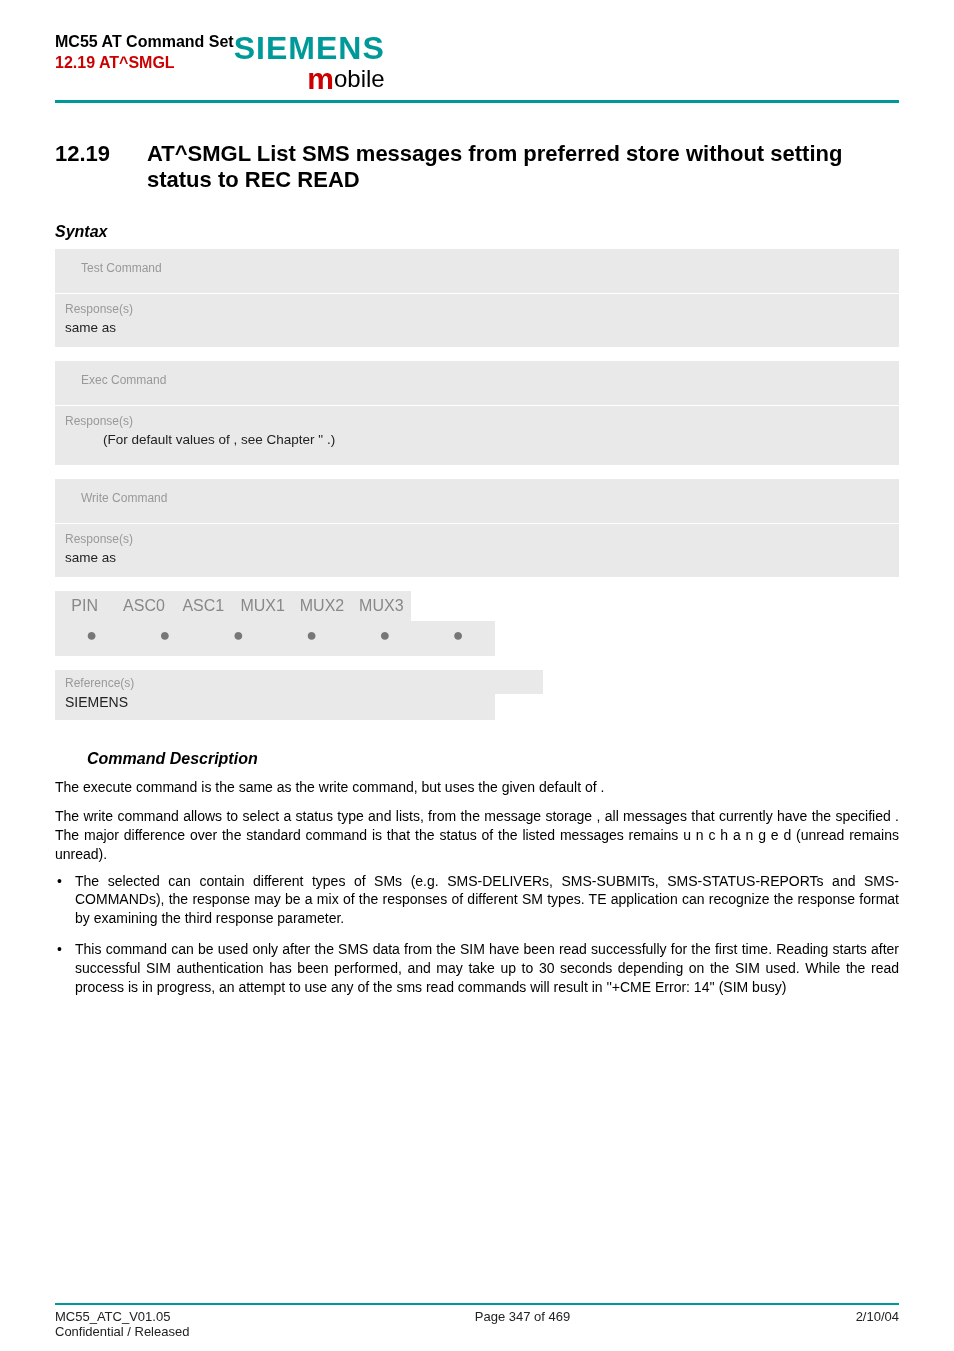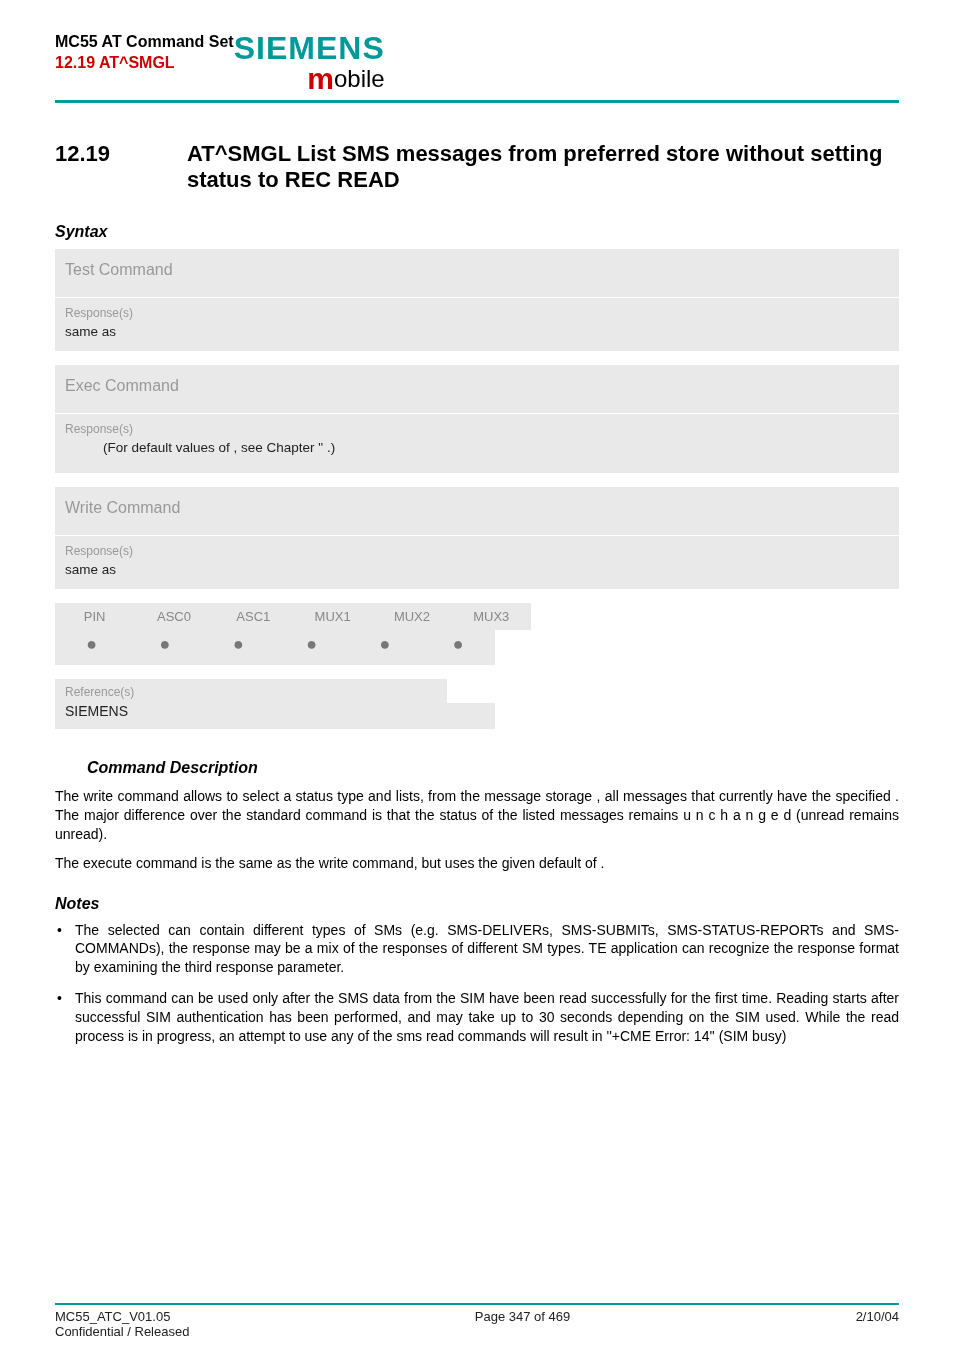--- a/index.html
+++ b/index.html
@@ -52,75 +52,74 @@
   hr.top-rule {
     border: none;
     border-top: 3px solid #009999;
     margin-top: 6px;
   }
   h1.section-title {
     font-size: 22px;
     font-weight: bold;
     margin-top: 38px;
     display: flex;
-    gap: 40px;
   }
   h1.section-title .num {
     width: 92px;
     flex-shrink: 0;
   }
   h2.subhead {
     font-size: 16px;
     font-style: italic;
     font-weight: bold;
     margin-top: 30px;
     margin-bottom: 8px;
   }
   .box {
     background: #e9e9e9;
     font-size: 13px;
     color: #555;
   }
   .box-label {
     color: #999;
-    font-size: 16px;
-    padding: 12px 10px 18px 10px;
+    font-size: 12px;
+    padding: 12px 10px 18px 26px;
   }
   .box-content {
     color: #333;
     font-size: 13.5px;
     padding: 8px 10px 12px 10px;
   }
   .gap { height: 14px; }
   .compat-row {
     background: #e9e9e9;
     display: flex;
-    width: 476px;
-    font-size: 13px;
+    width: 356px;
+    font-size: 16px;
   }
   .compat-row > div {
     flex: 1;
     text-align: center;
     padding: 6px 0;
     color: #888;
   }
   .compat-dots {
     display: flex;
     width: 440px;
   }
   .compat-dots > div {
     flex: 1;
     text-align: center;
     padding: 4px 0 10px 0;
     font-size: 18px;
     color: #777;
   }
   .ref-box {
     background: #e9e9e9;
-    width: 392px;
+    width: 488px;
     font-size: 12px;
     color: #999;
     padding: 6px 10px 4px 10px;
   }
   .ref-content {
     background: #e9e9e9;
     width: 440px;
     font-size: 14px;
     color: #222;
     padding: 0 10px 10px 10px;
@@ -238,24 +237,23 @@
     <div>●</div>
     <div>●</div>
   </div>
 
   <div class="gap"></div>
 
   <div class="ref-box">Reference(s)</div>
   <div class="ref-content">SIEMENS</div>
 
   <h2 class="subhead" style="margin-top:30px;margin-left:32px;">Command Description</h2>
+  <p class="body-text">The execute command is the same as the write command, but uses the given default of               .</p>
   <p class="body-text">The write command allows to select a status type and lists, from the message storage              , all messages that currently have the specified               . The major difference over the standard command                 is that the status of the listed messages remains u n c h a n g e d (unread remains unread).</p>
-  <p class="body-text">The execute command is the same as the write command, but uses the given default of               .</p>
-
-  <h2 class="subhead" style="margin-top:22px;">Notes</h2>
+
   <ul class="notes">
     <li>The selected                 can contain different types of SMs (e.g. SMS-DELIVERs, SMS-SUBMITs, SMS-STATUS-REPORTs and SMS-COMMANDs), the response may be a mix of the responses of different SM types. TE application can recognize the response format by examining the third response parameter.</li>
     <li>This command can be used only after the SMS data from the SIM have been read successfully for the first time. Reading starts after successful SIM authentication has been performed, and may take up to 30 seconds depending on the SIM used. While the read process is in progress, an attempt to use any of the sms read commands will result in ''+CME Error: 14'' (SIM busy)</li>
   </ul>
 
 </div>
 
 <div class="footer">
   <hr>
   <div class="footer-row">

